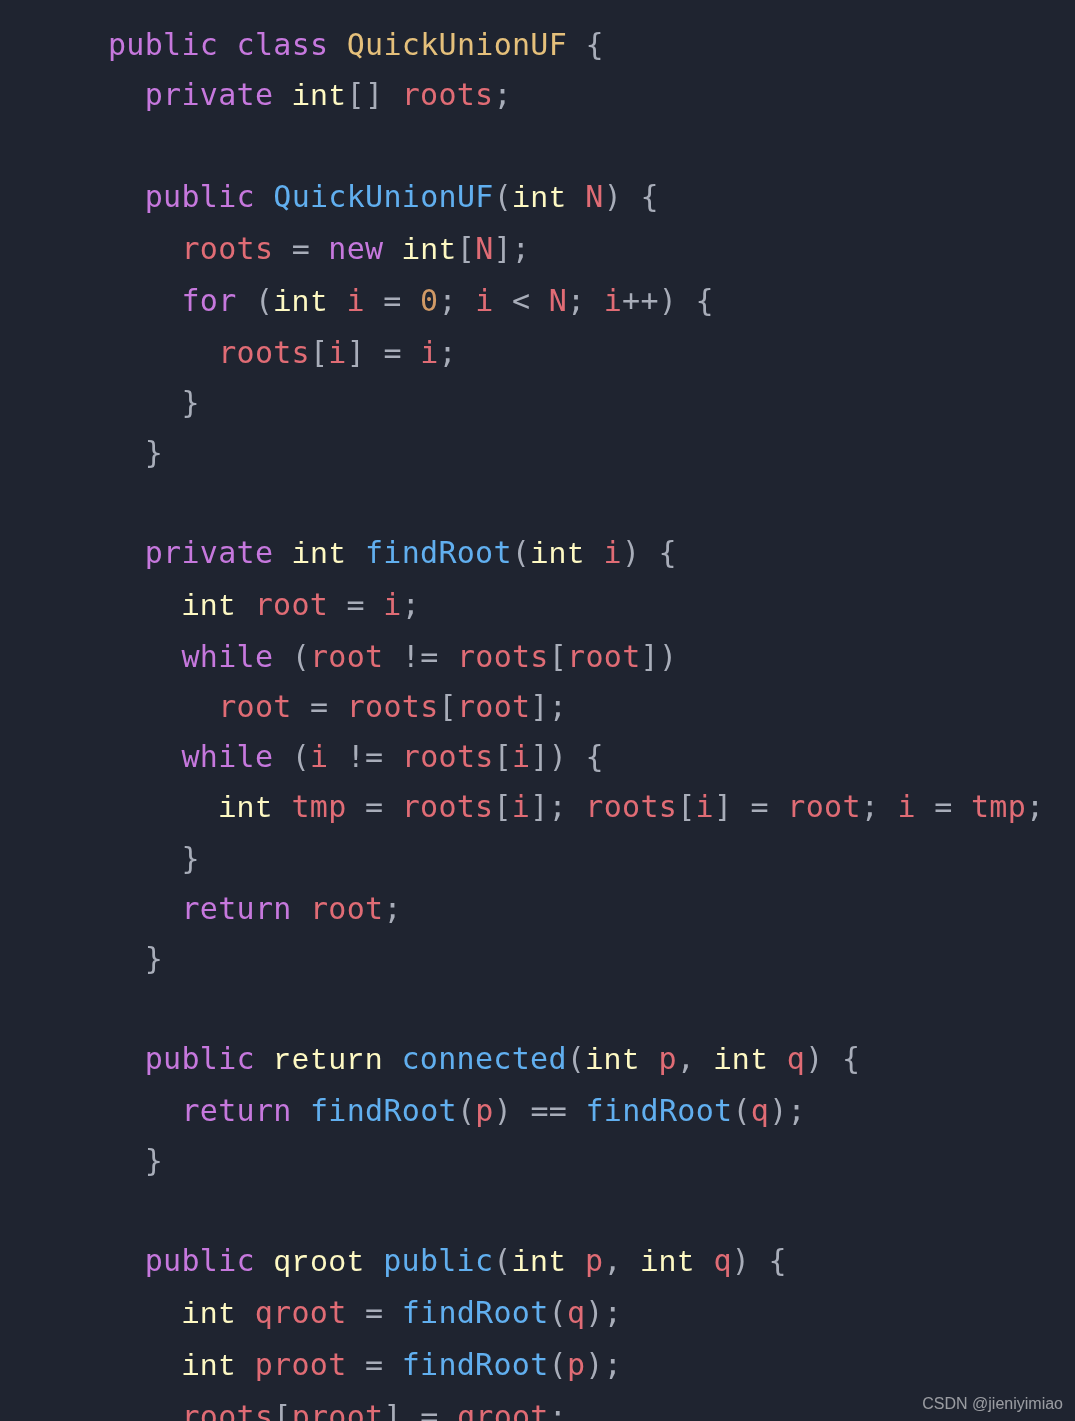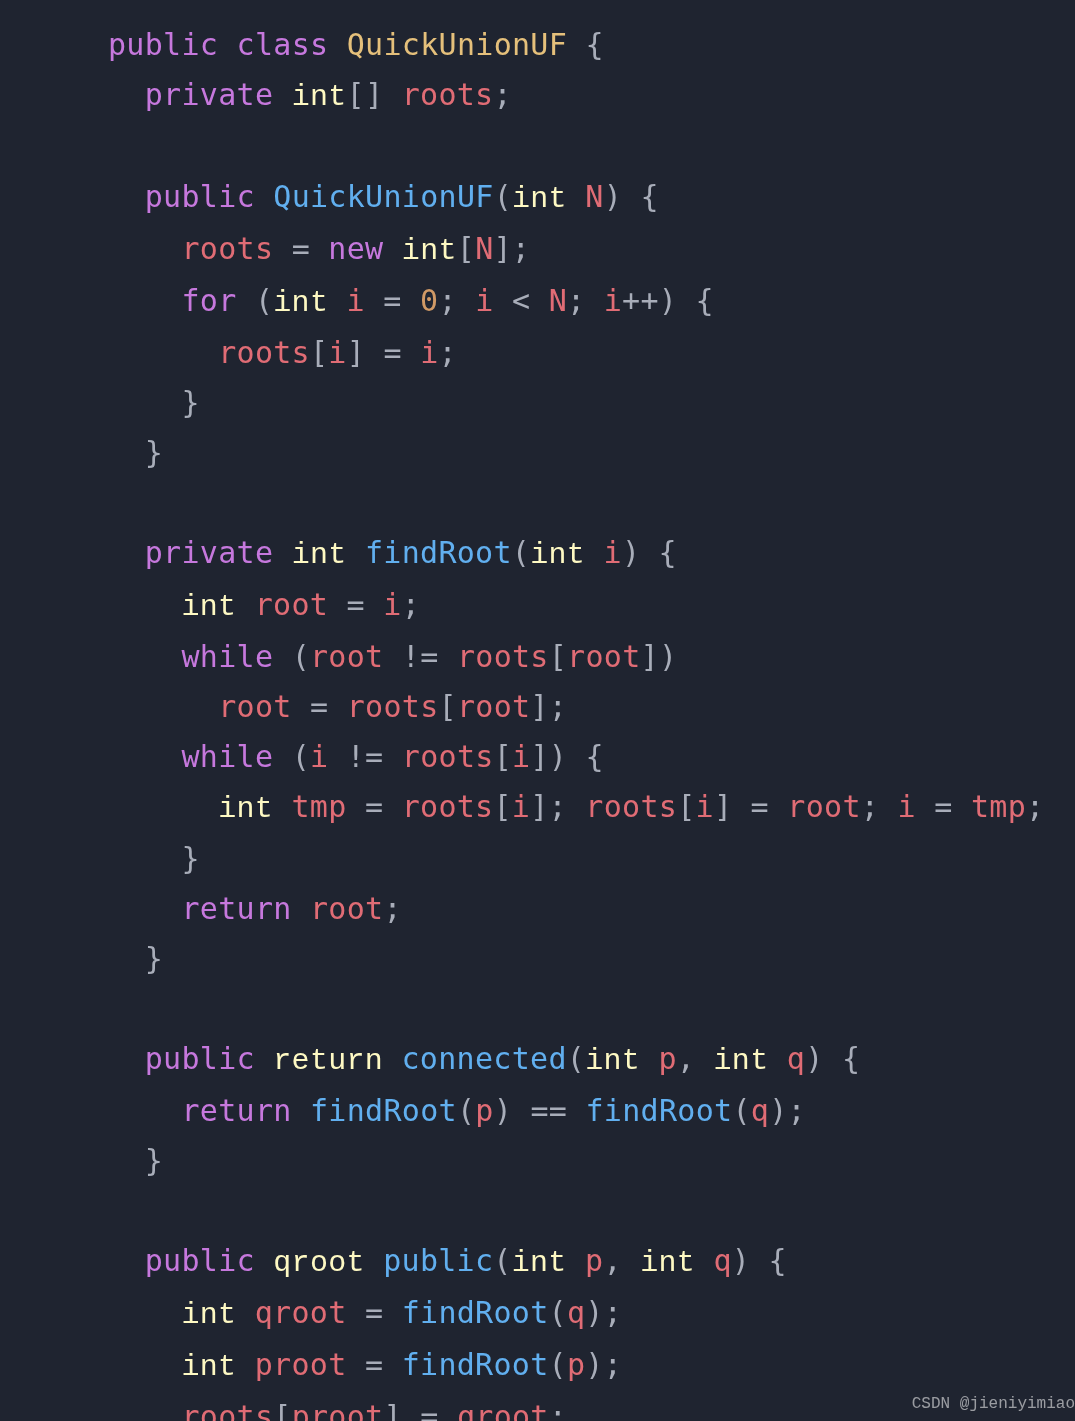--- a/index.html
+++ b/index.html
@@ -3,21 +3,21 @@
 <meta charset="utf-8">
 <style>
   html,body{margin:0;padding:0;background:#1f2430;width:1075px;height:1421px;overflow:hidden;font-family:"SF Mono","Menlo","Consolas",monospace;}
   pre.code{margin:0;padding:20px 0 0 108px;font-size:30px;line-height:50px;white-space:pre;color:#a8adb9;letter-spacing:0.3px;}
   .kw{color:#c678dd;}
   .ty{color:#fef9c3;font-family:Liberation Mono, monospace;}
   .cl{color:#e5c07b;}
   .fn{color:#61afef;}
   .va{color:#e06c75;}
   .nu{color:#d19a66;}
-  .wm{position:absolute;right:0;bottom:8px;font-family:Liberation Mono, monospace;font-size:16px;color:rgba(255,255,255,0.55);}
+  .wm{position:absolute;right:12px;bottom:8px;font-family:Liberation Sans, sans-serif;font-size:16px;color:rgba(255,255,255,0.55);}
 </style>
 </head>
 <body>
 
 <pre class="code"><span class="kw">public</span> <span class="kw">class</span> <span class="cl">QuickUnionUF</span> {
   <span class="kw">private</span> <span class="ty">int</span>[] <span class="va">roots</span>;
 
   <span class="kw">public</span> <span class="fn">QuickUnionUF</span>(<span class="ty">int</span> <span class="va">N</span>) {
     <span class="va">roots</span> = <span class="kw">new</span> <span class="ty">int</span>[<span class="va">N</span>];
     <span class="kw">for</span> (<span class="ty">int</span> <span class="va">i</span> = <span class="nu">0</span>; <span class="va">i</span> &lt; <span class="va">N</span>; <span class="va">i</span>++) {

